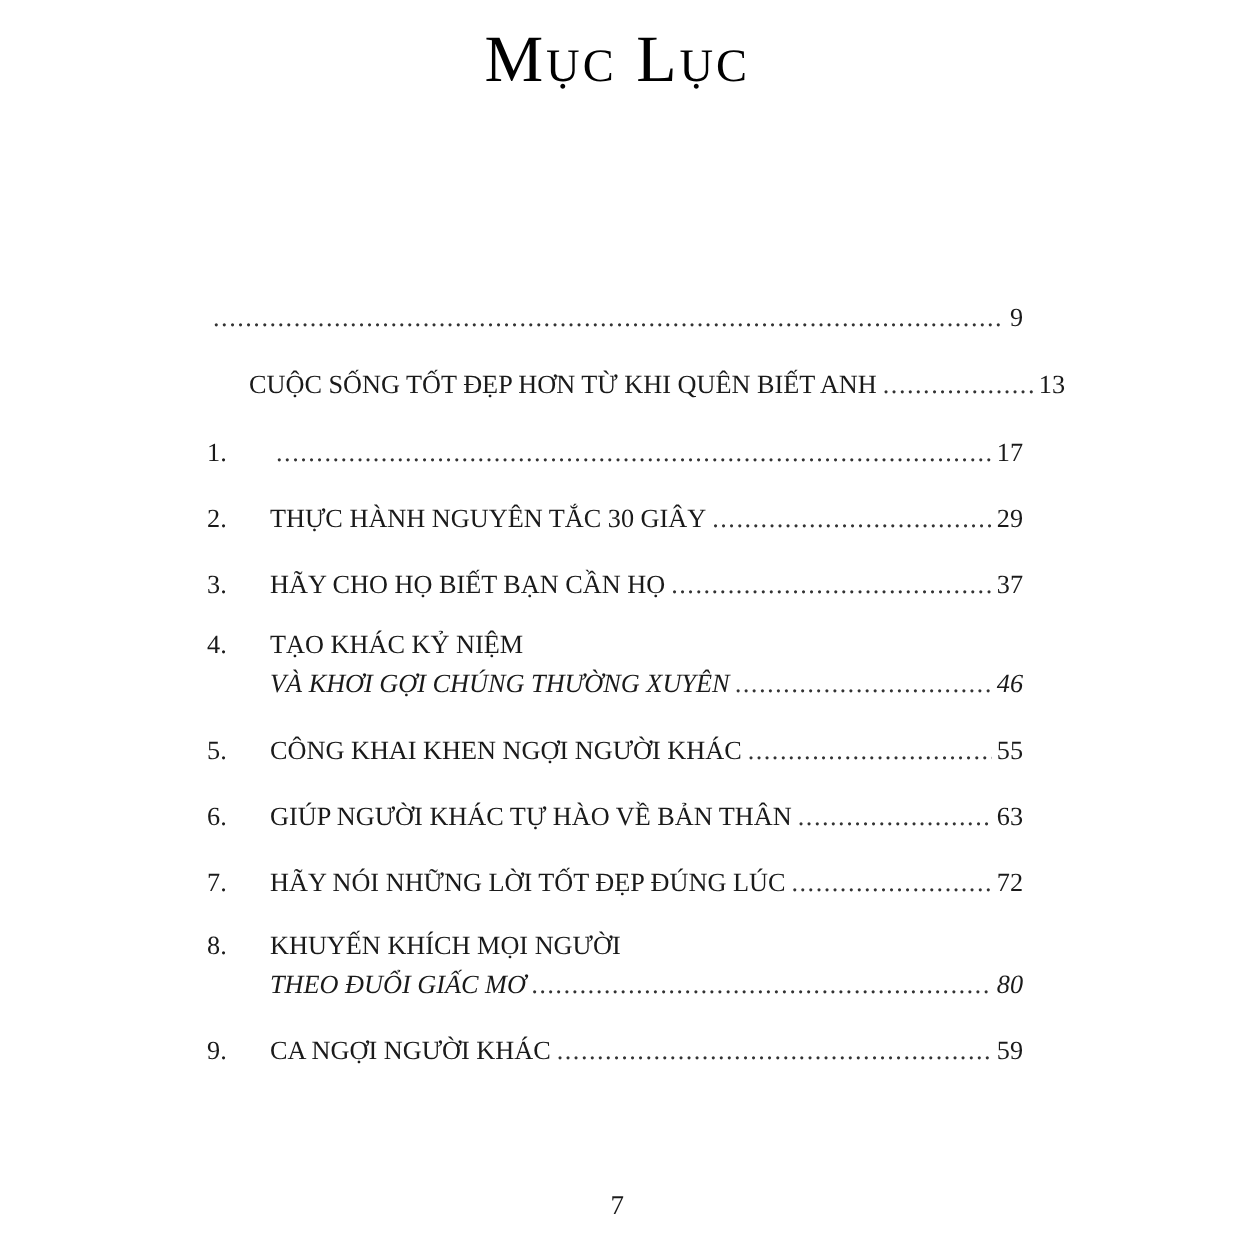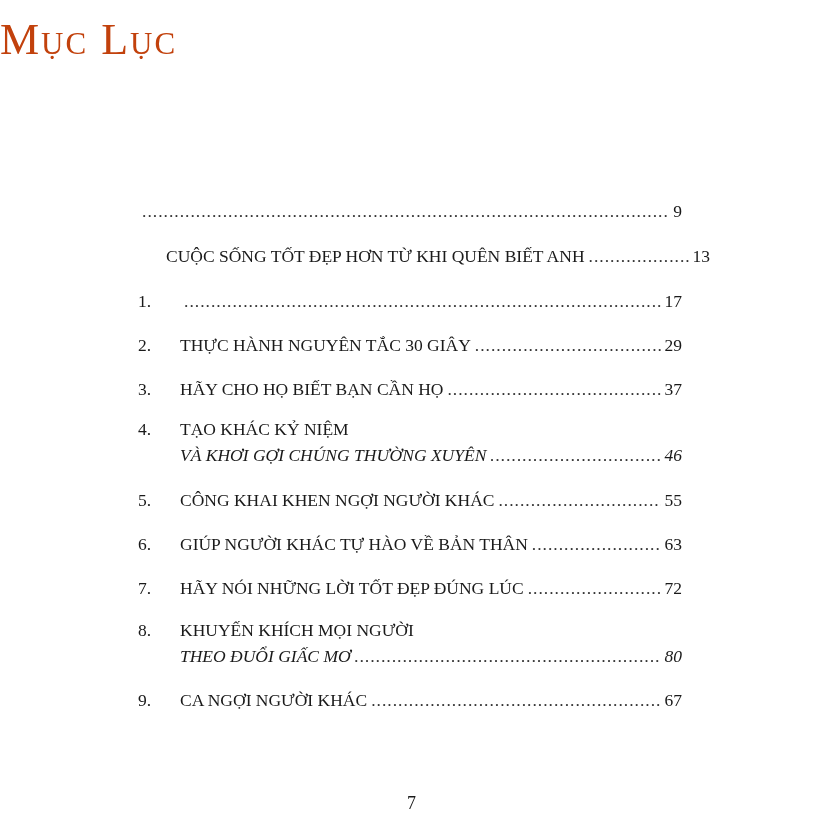--- a/index.html
+++ b/index.html
@@ -13,25 +13,26 @@
       position: relative;
       overflow: hidden;
       font-family: "Liberation Serif", "DejaVu Serif", serif;
       color: #1a1a1a;
     }
     .page-title {
       position: absolute;
       top: 14px;
       left: 0;
       width: 823px;
+      text-align: center;
       font-size: 44px;
       letter-spacing: 2px;
       font-variant: small-caps;
       font-weight: normal;
-      color: #c2410c;
+      color: #000000;
     }
     .toc {
       position: absolute;
       left: 138px;
       top: 200px;
       width: 544px;
     }
     .toc-entry {
       position: absolute;
       left: 0;
@@ -178,19 +179,19 @@
       <span class="toc-leader"></span>
       <span class="toc-page">80</span>
     </div>
   </div>
 
   <div class="toc-entry" style="top:489px;">
     <div class="toc-line">
       <span class="toc-num">9.</span>
       <span class="toc-text">CA NGỢI  NGƯỜI KHÁC</span>
       <span class="toc-leader"></span>
-      <span class="toc-page">67</span>
+      <span class="toc-page">59</span>
     </div>
   </div>
 
 </div>
 
 <div class="page-number">7</div>
 
 </body></html>

